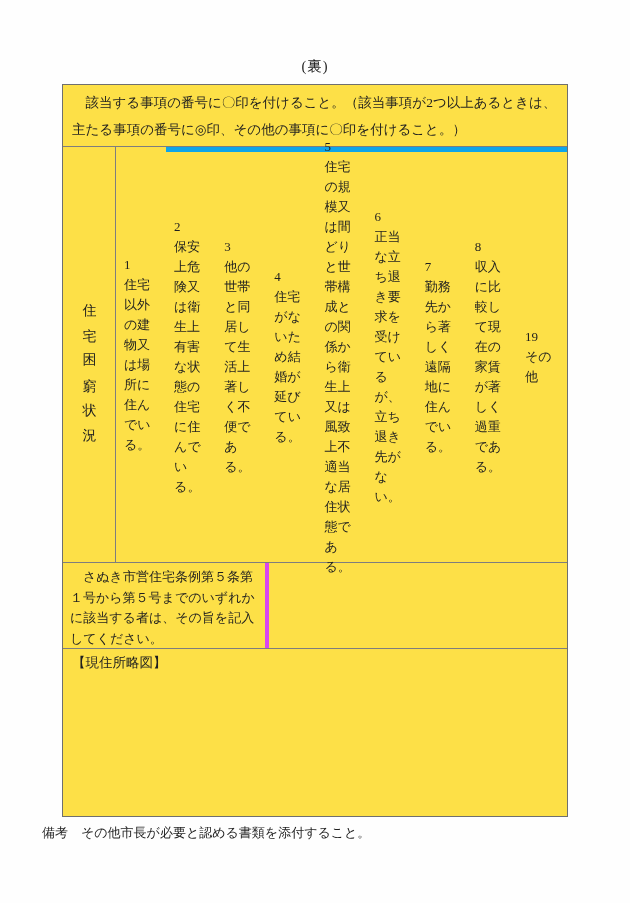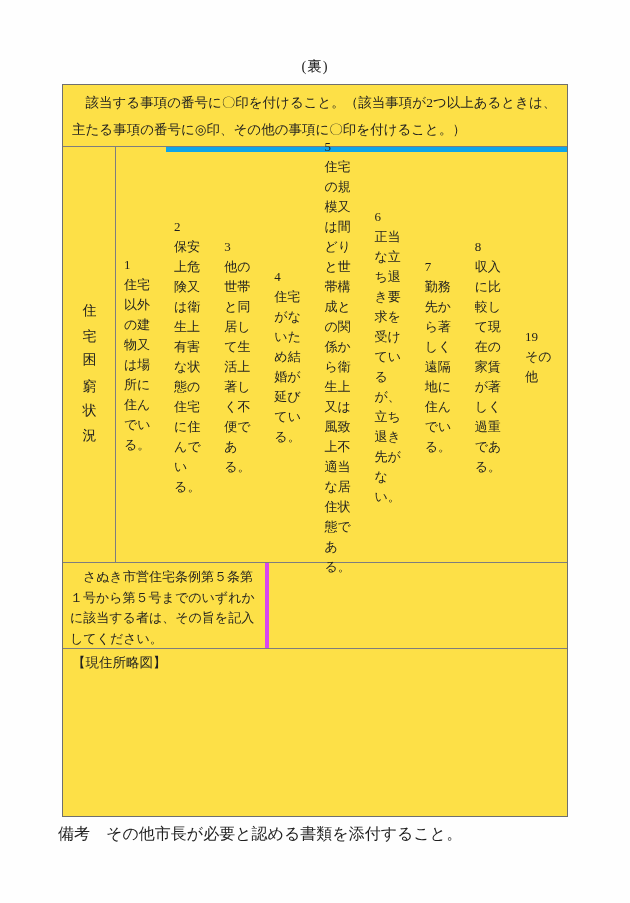--- a/index.html
+++ b/index.html
@@ -106,23 +106,23 @@
     box-sizing: border-box;
     height: 168px;
     border-top: 1px solid #7e7e7e;
     padding: 5px 9px;
     font-size: 13.5px;
     font-family: Liberation Serif, serif;
   }
   
   .remarks {
     position: absolute;
-    left: 58px;
+    left: 42px;
     top: 824px;
-    font-size: 16px;
+    font-size: 13px;
   }
 </style>
 </head>
 <body>
 
 <div class="page">
 
   <div class="page-title">(裏)</div>
 
   <div class="form-table">

